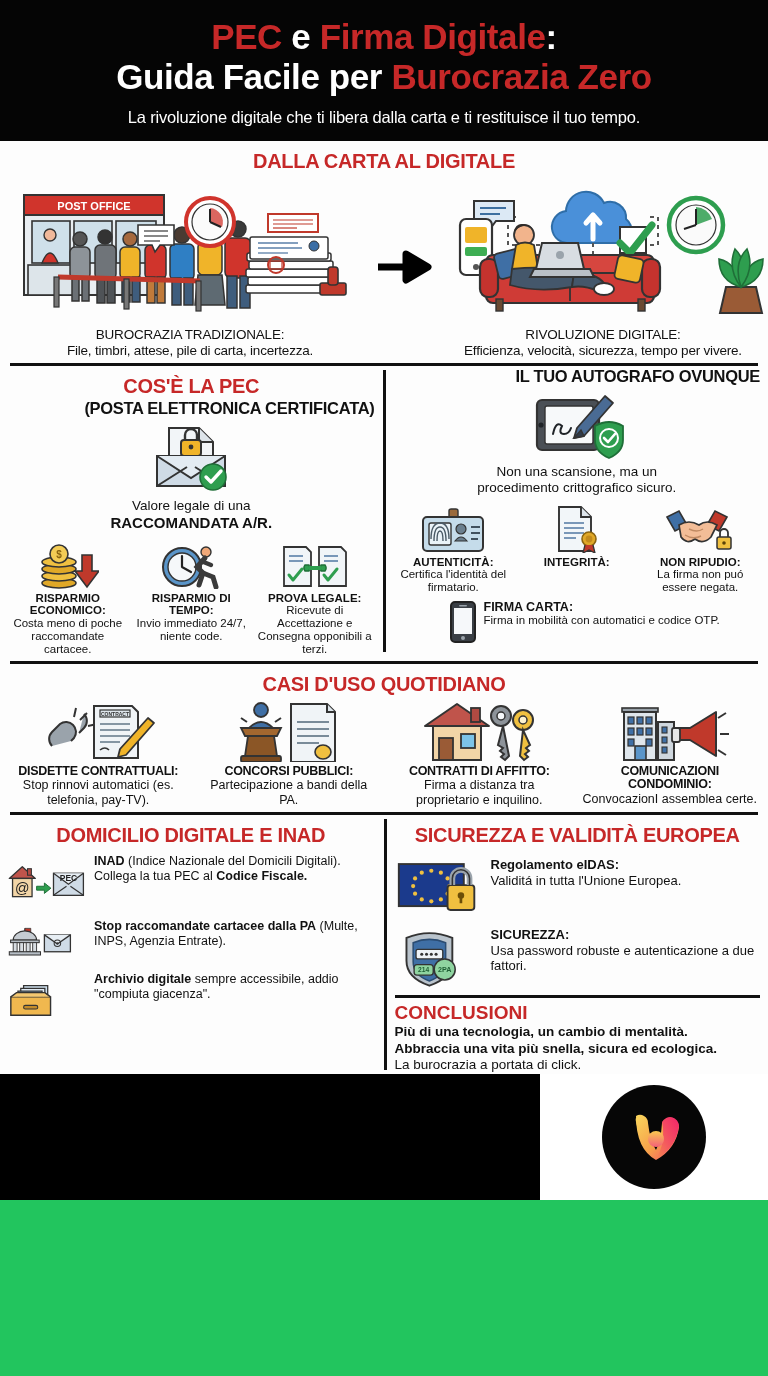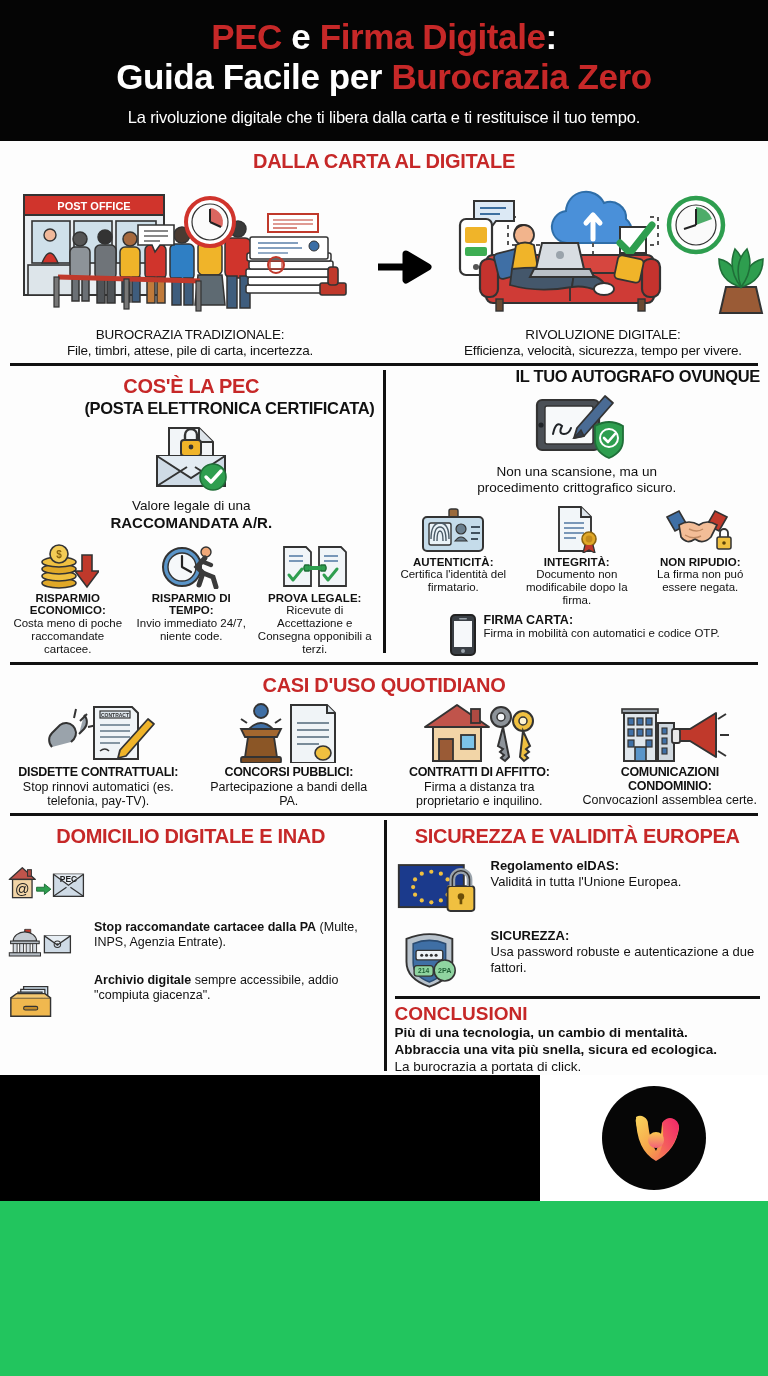--- a/index.html
+++ b/index.html
@@ -457,21 +457,20 @@
                     <path d="M15 23 h20"></path>
                     <path d="M15 28 h20"></path>
                     <path d="M15 33 h12"></path>
                   </g>
                 <circle cx="40" cy="34" r="7" fill="#e0a828" stroke="#8a6410" stroke-width="1.6"></circle>
                 <circle cx="40" cy="34" r="3.4" fill="#c28a1c"></circle>
                 <path d="M36 40 l-2 8 l6 -3 l6 3 l-2 -8" fill="#c0392b" stroke="#333" stroke-width="1.3"></path>
               </svg>
             </div>
             <div class="tri-h">INTEGRITÀ:</div>
-            <div class="tri-p">Documento non modificabile dopo la firma.</div>
           </div>
 
           <div class="tri">
             <div class="tri-ico">
               <svg width="70" height="46" viewBox="0 0 70 46">
                 <path d="M2 10 l12 -6 l8 14 l-12 6 z" fill="#3f6fa5" stroke="#333" stroke-width="1.6"></path>
                 <path d="M62 10 l-12 -6 l-8 14 l12 6 z" fill="#c0392b" stroke="#333" stroke-width="1.6"></path>
                 <path d="M14 18 q10 -6 20 0 q8 -6 18 0 l-6 12 q-8 8 -16 2 q-8 6 -14 -2 z" fill="#f3bd97" stroke="#333" stroke-width="1.7"></path>
                 <path d="M24 22 q8 4 14 0" stroke="#c08a63" stroke-width="1.4" fill="none"></path>
                 <path d="M20 28 q8 5 16 1" stroke="#c08a63" stroke-width="1.4" fill="none"></path>
@@ -636,20 +635,23 @@
               <path d="M2 22 L22 4 L42 22 z" fill="#c0544b" stroke="#333" stroke-width="2" stroke-linejoin="round"></path>
               <rect x="30" y="7" width="6" height="10" fill="#b04a42" stroke="#333" stroke-width="1.6"></rect>
               <rect x="7" y="22" width="30" height="28" fill="#f2d5a7" stroke="#333" stroke-width="2"></rect>
               <text x="22" y="44" font-size="22" fill="#222" text-anchor="middle" font-family="Liberation Sans, sans-serif">@</text>
               <path d="M44 34 h12 v-5 l10 8 l-10 8 v-5 h-12 z" fill="#2e9e4f" stroke="#1f6f38" stroke-width="1.5" stroke-linejoin="round"></path>
               <rect x="70" y="14" width="46" height="34" fill="#cfdbe6" stroke="#333" stroke-width="2"></rect>
               <path d="M70 14 l23 17 l23 -17" fill="#e7eef4" stroke="#333" stroke-width="2"></path>
               <path d="M70 48 l20 -14 M116 48 l-20 -14" stroke="#333" stroke-width="1.8" fill="none"></path>
               <text x="93" y="26" font-size="13" font-weight="bold" fill="#222" text-anchor="middle" font-family="Liberation Sans, sans-serif">PEC</text>
             </svg>
+          </div>
+          <div class="li-tx">
+            <b>INAD</b><span> (Indice Nazionale del Domicili Digitali). Collega la tua PEC al </span><b>Codice Fiscale.</b>
           </div>
         </div>
 
         <div class="li">
           <div class="li-ico">
             <svg width="120" height="46" viewBox="0 0 120 46">
               <path d="M26 2 v5" stroke="#333" stroke-width="1.6"></path>
               <path d="M26 2 h9 v6 h-9 z" fill="#c0392b" stroke="#333" stroke-width="1.2"></path>
               <path d="M8 20 a18 14 0 0 1 36 0 z" fill="#c6ccd2" stroke="#333" stroke-width="1.8"></path>
               <rect x="4" y="20" width="44" height="4" fill="#b6bdc4" stroke="#333" stroke-width="1.6"></rect>

